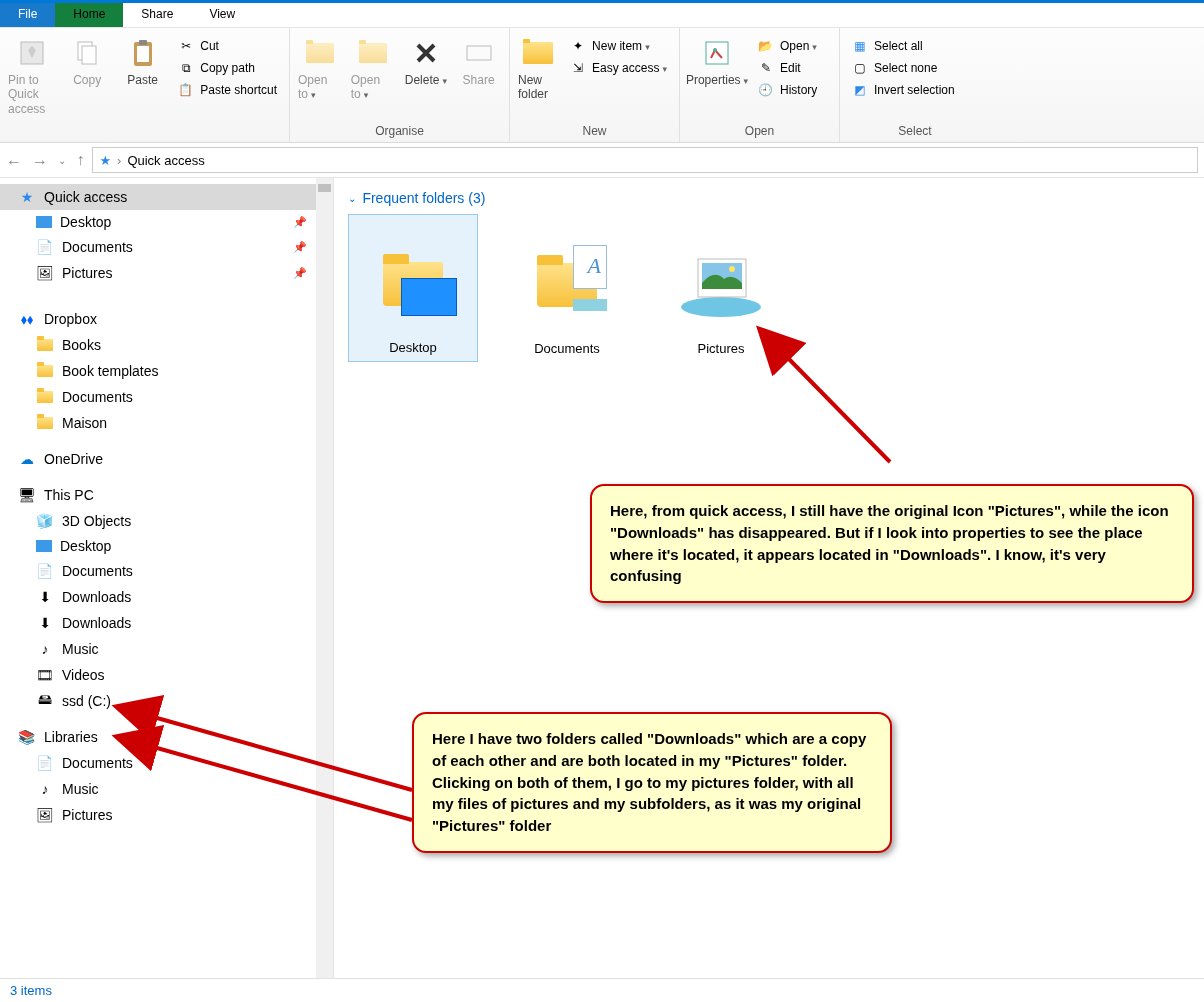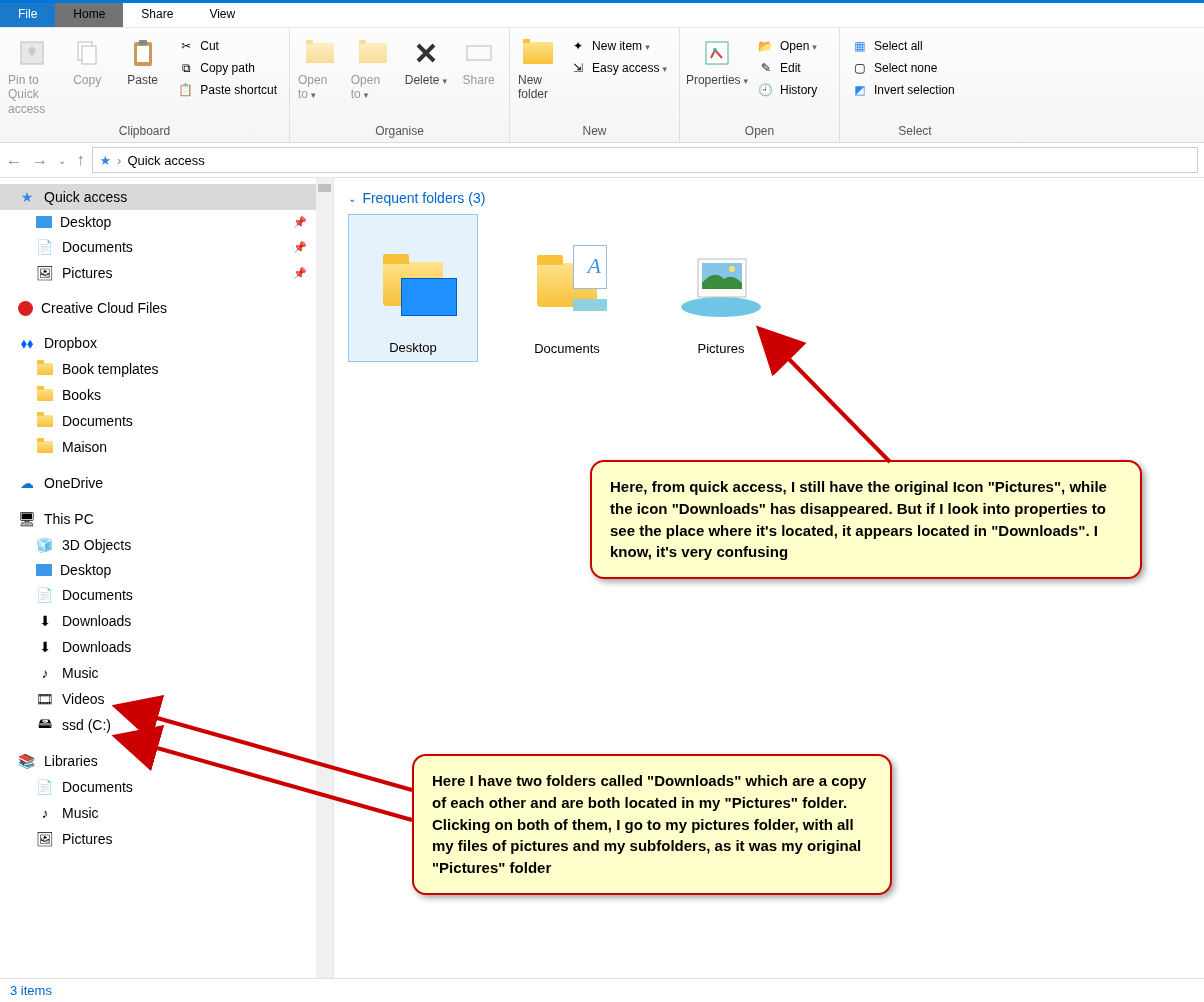--- a/index.html
+++ b/index.html
@@ -5,21 +5,21 @@
 * { box-sizing: border-box; margin: 0; padding: 0; font-family: "Segoe UI", Tahoma, sans-serif; }
 body { width: 1204px; height: 1002px; background: #fff; overflow: hidden; font-size: 13px; color: #000; position: relative; }
 
 
 .top-line { height: 3px; background: #0078d7; }
 
 
 .tabs { height: 25px; display: flex; background: #fff; border-bottom: 1px solid #e5e5e5; }
 .tab { padding: 4px 18px; font-size: 12px; cursor: pointer; }
 .tab.file { background: #1979ca; color: #fff; }
-.tab.active { font-weight: normal; background: #737373; }
+.tab.active { font-weight: normal; background: #15803d; }
 
 
 .ribbon { height: 115px; background: linear-gradient(#fdfdfd,#f5f5f5); border-bottom: 1px solid #dadada; display: flex; }
 .ribbon-group { border-right: 1px solid #e0e0e0; display: flex; flex-direction: column; padding: 2px 6px 0 6px; }
 .ribbon-group-content { flex: 1; display: flex; align-items: flex-start; gap: 4px; padding-top: 4px; }
 .ribbon-group-label { text-align: center; font-size: 12px; color: #555; padding: 2px 0 4px 0; }
 .big-btn { display: flex; flex-direction: column; align-items: center; width: 62px; padding: 2px; font-size: 12px; color: #444; cursor: pointer; line-height: 1.2; }
 .big-btn.disabled { color: #999; }
 .big-btn .icon { width: 34px; height: 34px; margin-bottom: 3px; display:flex; align-items:center; justify-content:center; }
 .small-list { display: flex; flex-direction: column; gap: 2px; padding-top: 2px;}
@@ -122,21 +122,20 @@
         <div class="small-btn disabled">
             <span class="si">⧉</span>
             <span>Copy path</span>
           </div>
         <div class="small-btn">
             <span class="si">📋</span>
             <span>Paste shortcut</span>
           </div>
       </div>
     </div>
-    <div class="ribbon-group-label">Clipboard</div>
   </div>
 
   <div class="ribbon-group" style="width:220px">
     <div class="ribbon-group-content">
       <div class="big-btn disabled">
         <div class="icon">
             <div class="mini-folder" style="width:28px;height:20px;opacity:.5"></div>
           </div>
         <span class="drop-arrow">Open to</span>
       </div>
@@ -269,41 +268,37 @@
         <span>Documents</span>
         <span class="pin">📌</span>
       </div>
     <div class="tree-item l2">
         <span class="ti">🖼</span>
         <span>Pictures</span>
         <span class="pin">📌</span>
       </div>
 
     <div class="spacer"></div>
-    <div class="tree-item l1">
-        <span class="ti" style="background:#da1d21;border-radius:50%;width:15px;height:15px"></span>
-        <span>Creative Cloud Files</span>
-      </div>
 
     <div class="spacer"></div>
     <div class="tree-item l1">
         <span class="ti" style="color:#0061fe">⬧⬧</span>
         <span>Dropbox</span>
       </div>
     <div class="tree-item l2">
         <span class="ti">
           <span class="mini-folder"></span>
         </span>
-        <span>Book templates</span>
+        <span>Books</span>
       </div>
     <div class="tree-item l2">
         <span class="ti">
           <span class="mini-folder"></span>
         </span>
-        <span>Books</span>
+        <span>Book templates</span>
       </div>
     <div class="tree-item l2">
         <span class="ti">
           <span class="mini-folder"></span>
         </span>
         <span>Documents</span>
       </div>
     <div class="tree-item l2">
         <span class="ti">
           <span class="mini-folder"></span>
@@ -413,22 +408,22 @@
               <path d="M26 38 Q38 24 48 34 Q56 28 66 38 L66 44 L26 44 Z" fill="#3d8b3d"></path>
               <circle cx="56" cy="24" r="3" fill="#ffe36b"></circle>
             </svg>
         </div>
         <div class="fc-label">Pictures</div>
       </div>
     </div>
   </div>
 </div>
 
-<div class="callout" style="left:590px; top:460px; width:552px">Here, from quick access, I still have the original Icon "Pictures", while the icon "Downloads" has disappeared. But if I look into properties to see the place where it's located, it appears located in "Downloads". I know, it's very confusing</div>
-<div class="callout" style="left:412px; top:754px; width:480px">Here I have two folders called "Downloads" which are a copy of each other and are both located in my "Pictures" folder. Clicking on both of them, I go to my pictures folder, with all my files of pictures and my subfolders, as it was my original "Pictures" folder</div>
+<div class="callout" style="left:590px; top:484px; width:604px">Here, from quick access, I still have the original Icon "Pictures", while the icon "Downloads" has disappeared. But if I look into properties to see the place where it's located, it appears located in "Downloads". I know, it's very confusing</div>
+<div class="callout" style="left:412px; top:712px; width:480px">Here I have two folders called "Downloads" which are a copy of each other and are both located in my "Pictures" folder. Clicking on both of them, I go to my pictures folder, with all my files of pictures and my subfolders, as it was my original "Pictures" folder</div>
 
 <svg class="arrow-svg" style="left:0;top:0;width:1204px;height:1002px">
   <defs>
       <marker id="ah" markerWidth="12" markerHeight="12" refX="2" refY="6" orient="auto">
         <path d="M0,0 L12,6 L0,12 Z" fill="#cc0000"></path>
       </marker>
     </defs>
   <line x1="890" y1="462" x2="784" y2="354" stroke="#cc0000" stroke-width="4" marker-end="url(#ah)"></line>
   <line x1="412" y1="790" x2="150" y2="716" stroke="#cc0000" stroke-width="4" marker-end="url(#ah)"></line>
   <line x1="412" y1="820" x2="150" y2="746" stroke="#cc0000" stroke-width="4" marker-end="url(#ah)"></line>

